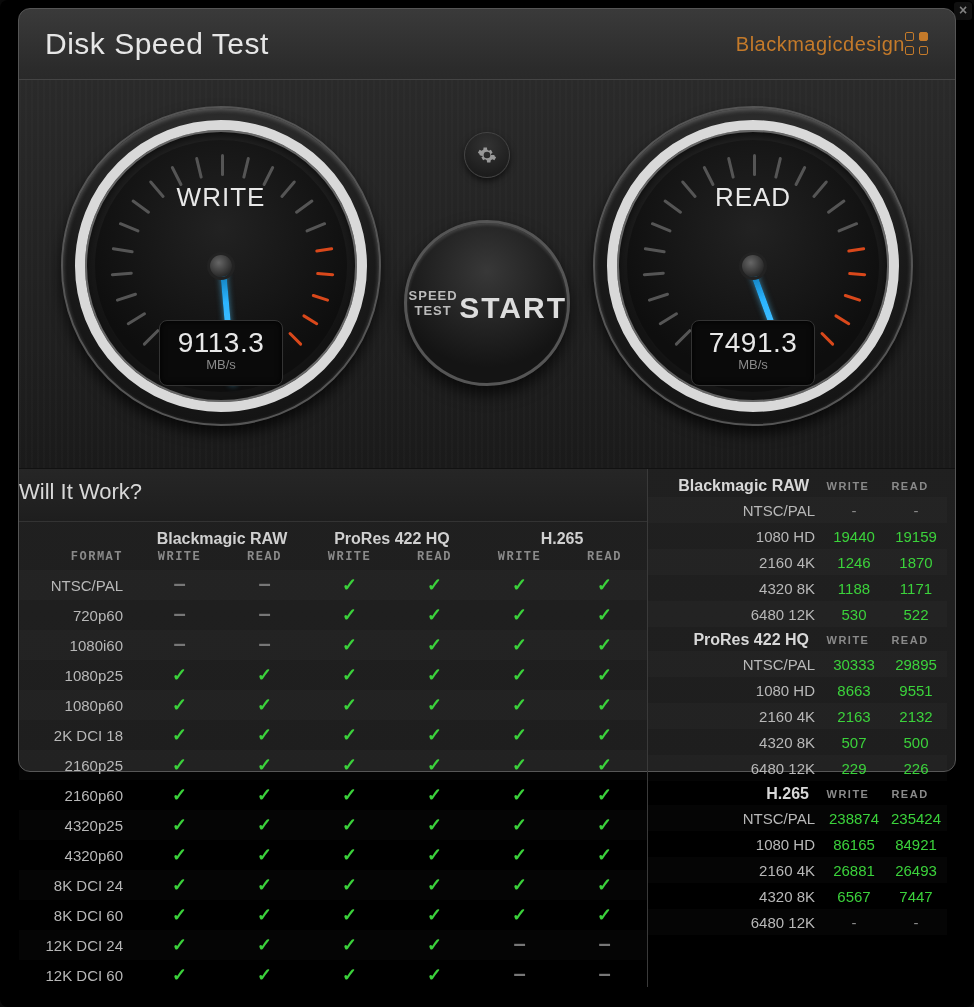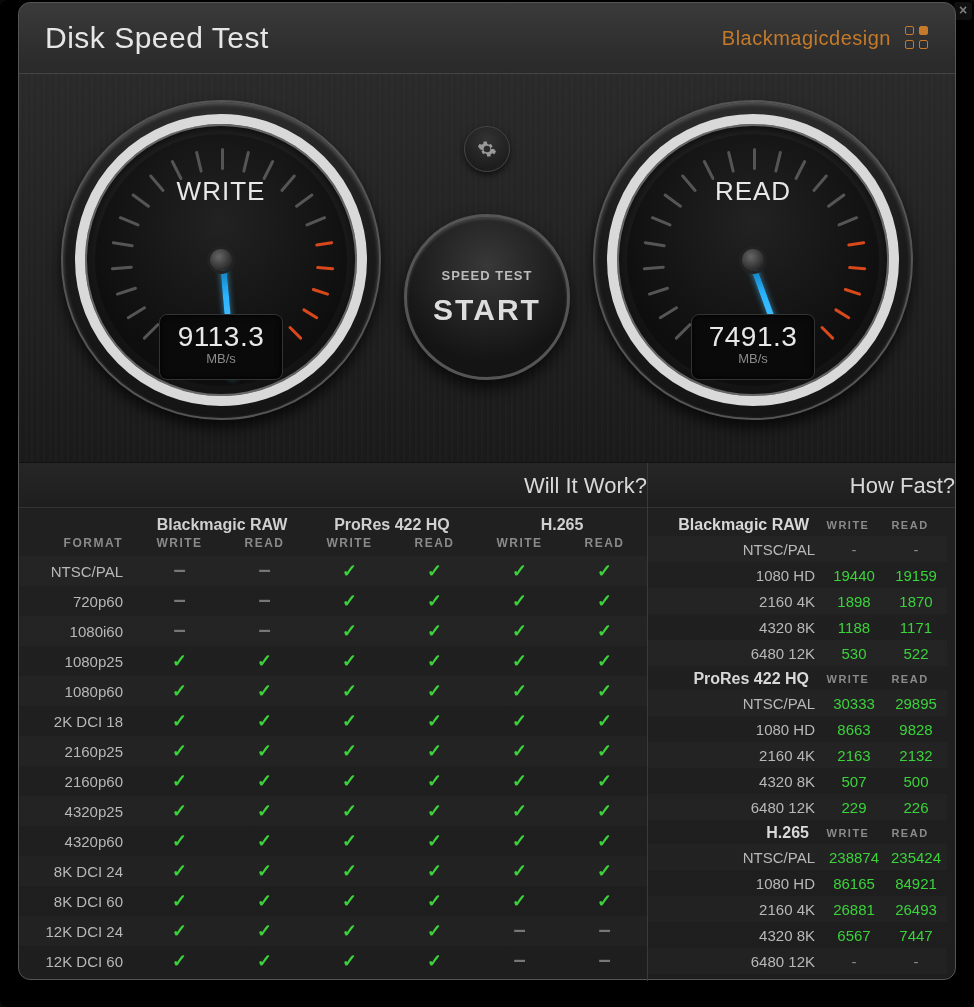--- a/index.html
+++ b/index.html
@@ -1,22 +1,22 @@
 <!DOCTYPE html>
 <html><head>
 <meta charset="utf-8">
 <style>
   * { box-sizing: border-box; margin: 0; padding: 0; }
   html, body { width: 974px; height: 1007px; background: #0a0a0a; font-family: "Helvetica Neue", Helvetica, Arial, sans-serif; color: #ccc; overflow: hidden; }
   .window { position: relative; width: 974px; height: 1007px; background: #000; border-radius: 8px; }
   .close-x { position: absolute; top: 2px; right: 2px; width: 18px; height: 18px; background: #111; border-radius: 3px; color: #888; font-size: 14px; line-height: 16px; text-align: center; cursor: pointer; font-weight: bold;}
-  .card { position: absolute; left: 18px; top: 2px; width: 938px; height: 978px; background: linear-gradient(#3a3a3a,#2b2b2b 60px,#222 120px,#1e1e1e); border-radius: 12px; box-shadow: 0 4px 20px rgba(0,0,0,.6); border: 1px solid #555; }
+  .card { position: absolute; left: 18px; top: 8px; width: 938px; height: 764px; background: linear-gradient(#3a3a3a,#2b2b2b 60px,#222 120px,#1e1e1e); border-radius: 12px; box-shadow: 0 4px 20px rgba(0,0,0,.6); border: 1px solid #555; }
   .header { height: 70px; display: flex; align-items: center; justify-content: space-between; padding: 0 26px; }
   .title { font-size: 30px; font-weight: 300; color: #e6e6e6; letter-spacing: .5px; }
-  .brand { display: flex; align-items: center; gap: 14px; color: #c47a2a; font-size: 20px; font-weight: 300; letter-spacing: .5px; text-align: right;}
+  .brand { display: flex; align-items: center; gap: 0; color: #c47a2a; font-size: 20px; font-weight: 300; letter-spacing: .5px; text-align: right;}
   .brand-dots { display: grid; grid-template-columns: 10px 10px; grid-template-rows: 10px 10px; gap: 4px; }
   .brand-dots span { width: 9px; height: 9px; border: 1.5px solid #c47a2a; border-radius: 2px; }
   .brand-dots span.fill { background: #c47a2a; }
   .gauge-area { position: relative; height: 390px; background:
       repeating-linear-gradient(90deg, rgba(255,255,255,.015) 0 2px, transparent 2px 6px),
       linear-gradient(#2a2a2a,#1a1a1a);
       border-top: 1px solid #444; border-bottom: 1px solid #111; }
   .gauge { position: absolute; width: 320px; height: 320px; top: 26px; }
   .gauge.write { left: 42px; }
   .gauge.read  { right: 42px; }
@@ -38,29 +38,29 @@
   .hub { position: absolute; left:50%; top:50%; width: 22px; height: 22px; margin:-11px 0 0 -11px; border-radius: 50%; background: radial-gradient(circle at 40% 35%, #666, #111); box-shadow: 0 0 0 3px #222;}
   .ticks { position: absolute; inset: 34px; }
   .tick { position: absolute; left: 50%; top: 50%; width: 3px; height: 22px; background: #555; transform-origin: 50% 0%; border-radius: 2px;}
   .tick.orange { background: #d9481b; height: 18px; width: 3px;}
   .center-col { position: absolute; left: 50%; top: 30px; transform: translateX(-50%); width: 190px; text-align: center;}
   .gear-btn { width: 46px; height: 46px; margin: 22px auto 0; border-radius: 50%; background: radial-gradient(circle at 50% 30%, #333, #151515); border: 1px solid #444; display:flex; align-items:center; justify-content:center; cursor:pointer; box-shadow: 0 3px 6px rgba(0,0,0,.6);}
   .gear-btn svg { width: 20px; height: 20px; fill: #999;}
   .start-btn { width: 166px; height: 166px; margin: 42px auto 0; border-radius: 50%;
       background: radial-gradient(circle at 50% 30%, #383838, #141414 70%);
       border: 3px solid #555; box-shadow: 0 8px 16px rgba(0,0,0,.7), inset 0 2px 3px rgba(255,255,255,.15);
-      display:flex; flex-direction:column; align-items:center; justify-content:center; cursor:pointer; color:#ddd;}
+      display:flex; flex-direction:row; align-items:center; justify-content:center; cursor:pointer; color:#ddd;}
   .start-btn .s1 { font-size: 13px; letter-spacing: 1px; color:#bbb; font-weight:600;}
   .start-btn .s2 { font-size: 30px; letter-spacing: 2px; font-weight: 600; margin-top: 10px;}
   .tables { display: flex; height: 518px; }
   .panel-l { flex: 0 0 628px; border-right: 1px solid #3a3a3a; }
   .panel-r { flex: 1; }
-  .sec-title { text-align: right; font-size: 22px; color: #d8d8d8; padding: 10px 0 8px; border-bottom: 1px solid #333; background: linear-gradient(#262626,#1e1e1e);}
+  .sec-title { text-align: left; font-size: 22px; color: #d8d8d8; padding: 10px 0 16px; border-bottom: 1px solid #333; background: linear-gradient(#262626,#1e1e1e);}
   .wiw-head1 { display: grid; grid-template-columns: 118px 170px 170px 170px; text-align:center; font-size: 16px; color:#d0d0d0; padding: 8px 0 2px; font-weight: 600;}
-  .wiw-head2 { display: grid; grid-template-columns: 118px 85px 85px 85px 85px 85px 85px; text-align:center; font-size: 12px; color:#8a8a8a; letter-spacing: 1.5px; padding-bottom: 6px; font-weight: 700;}
+  .wiw-head2 { display: grid; grid-template-columns: 118px 85px 85px 85px 85px 85px 85px; text-align:center; font-size: 12px; color:#8a8a8a; letter-spacing: 1.5px; padding-bottom: 6px; font-weight: 700; font-family: Liberation Mono, monospace;}
   .wiw-head2 .fmt { text-align: right; padding-right: 14px;}
   .wiw-body { height: 420px; }
   .wiw-row { display: grid; grid-template-columns: 118px 85px 85px 85px 85px 85px 85px; align-items: center; height: 30px; font-size: 15px;}
   .wiw-row:nth-child(odd){ background: rgba(255,255,255,.018);}
   .wiw-row .fmt { text-align: right; padding-right: 14px; color:#b8b8b8;}
   .cell { text-align:center; }
   .chk { color: #3bd23b; font-size: 18px; font-weight: bold;}
   .dash { color: #777; font-size: 22px; line-height: 10px; font-weight: 700;}
   .hf-body { padding: 4px 8px 0 0;}
   .hf-sec { }
@@ -323,41 +323,40 @@
               <div class="cell"><span class="chk">✓</span></div>
               <div class="cell"><span class="chk">✓</span></div>
               <div class="cell"><span class="chk">✓</span></div>
               <div class="cell"><span class="dash">–</span></div>
               <div class="cell"><span class="dash">–</span></div>
             </div>
           </div>
       </div>
 
       <div class="panel-r">
-        <div class="sec-title">How Fast?</div>
         <div class="hf-body" id="hf-body">
             <div class="hf-sec">
               <div class="hf-sec-head">
                 <div class="codec">Blackmagic RAW</div>
                  <div class="h">WRITE</div>
                  <div class="h">READ</div>
               </div>
               <div class="hf-row">
                 <div class="lbl">NTSC/PAL</div>
                      <div class="num na">-</div>
                      <div class="num na">-</div>
               </div>
               <div class="hf-row">
                 <div class="lbl">1080 HD</div>
                      <div class="num ">19440</div>
                      <div class="num ">19159</div>
               </div>
               <div class="hf-row">
                 <div class="lbl">2160 4K</div>
-                     <div class="num ">1898</div>
+                     <div class="num ">1246</div>
                      <div class="num ">1870</div>
               </div>
               <div class="hf-row">
                 <div class="lbl">4320 8K</div>
                      <div class="num ">1188</div>
                      <div class="num ">1171</div>
               </div>
               <div class="hf-row">
                 <div class="lbl">6480 12K</div>
                      <div class="num ">530</div>
@@ -371,21 +370,21 @@
                  <div class="h">READ</div>
               </div>
               <div class="hf-row">
                 <div class="lbl">NTSC/PAL</div>
                      <div class="num ">30333</div>
                      <div class="num ">29895</div>
               </div>
               <div class="hf-row">
                 <div class="lbl">1080 HD</div>
                      <div class="num ">8663</div>
-                     <div class="num ">9828</div>
+                     <div class="num ">9551</div>
               </div>
               <div class="hf-row">
                 <div class="lbl">2160 4K</div>
                      <div class="num ">2163</div>
                      <div class="num ">2132</div>
               </div>
               <div class="hf-row">
                 <div class="lbl">4320 8K</div>
                      <div class="num ">507</div>
                      <div class="num ">500</div>

